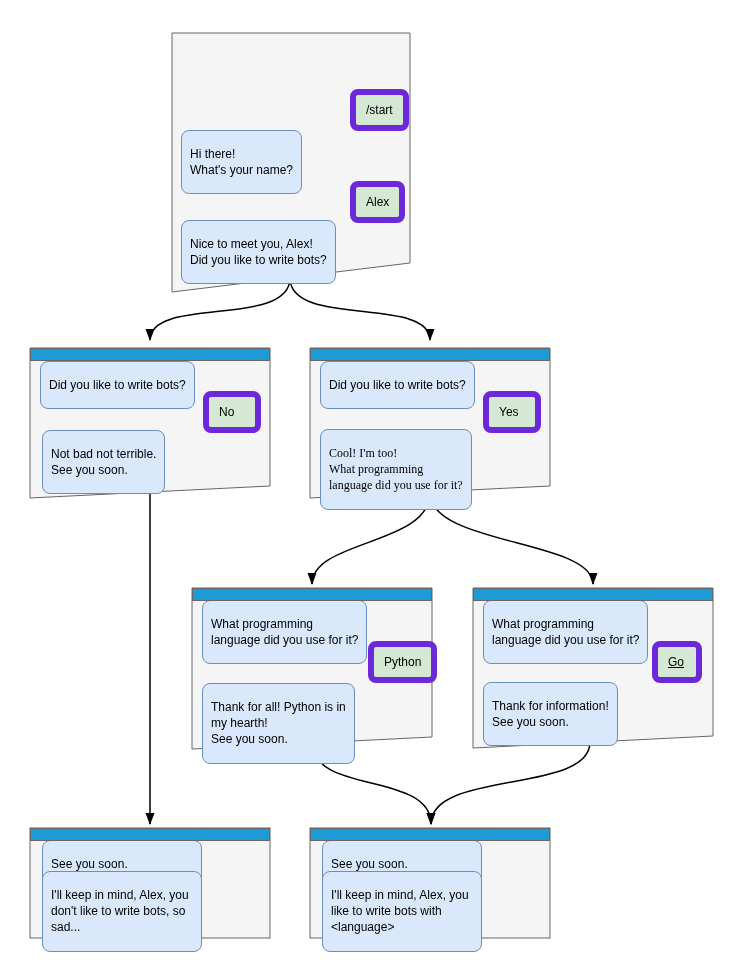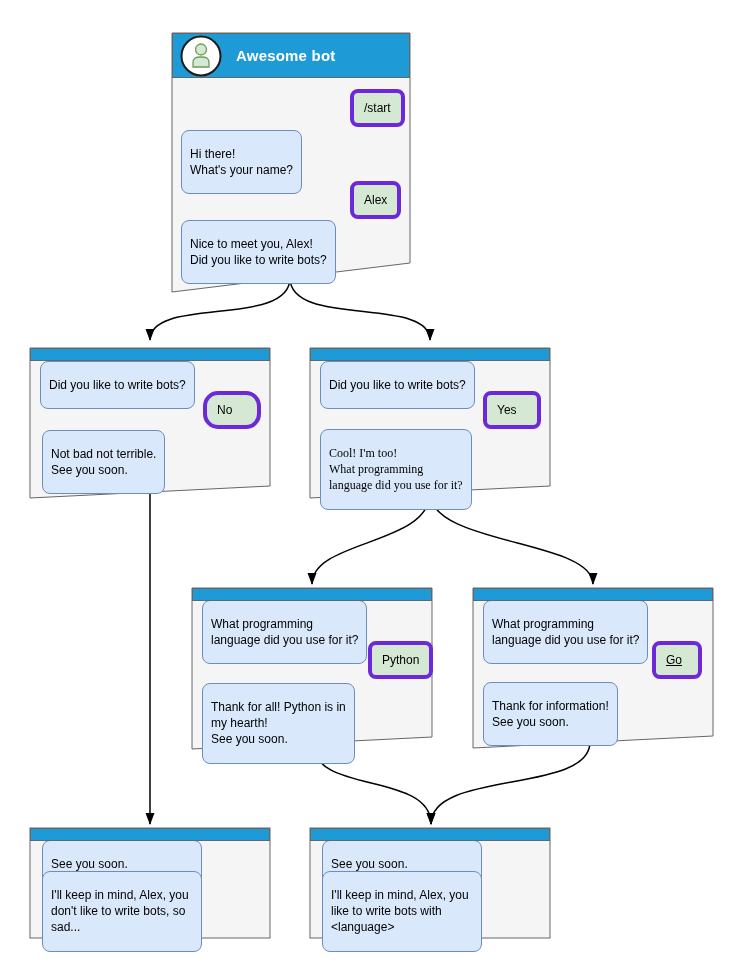--- a/index.html
+++ b/index.html
@@ -20,21 +20,21 @@
     color:#ffffff; font-size:15px; font-weight:bold; margin-left:14px;
     letter-spacing:0.2px;
   }
 
   .msg {
     position:absolute; box-sizing:border-box; z-index:2;
     font-size:12px; line-height:1.35; color:#000;
     border-radius:8px; white-space:pre-line;
   }
   .msg.bot  { background:#dae8fc; border:1px solid #6c8ebf; padding:15px 8px; }
-  .msg.user { background:#d5e8d4; border:4px solid #6d28d9; padding:7px 10px; }
+  .msg.user { background:#d5e8d4; border:6px solid #6d28d9; padding:7px 10px; }
 
   svg { display:block; }
 </style>
 </head>
 <body>
 
 <div class="canvas">
 
   <svg class="layer" width="743" height="971" viewBox="0 0 743 971">
     <defs>
@@ -53,47 +53,37 @@
 
     <path d="M290,278 C290,328 150,296 150,340" fill="none" stroke="#000" stroke-width="1.5" marker-end="url(#arw)"></path>
     <path d="M290,278 C290,328 430,296 430,340" fill="none" stroke="#000" stroke-width="1.5" marker-end="url(#arw)"></path>
     <path d="M430,493 C430,545 312,540 312,584" fill="none" stroke="#000" stroke-width="1.5" marker-end="url(#arw)"></path>
     <path d="M430,493 C430,545 593,540 593,584" fill="none" stroke="#000" stroke-width="1.5" marker-end="url(#arw)"></path>
     <path d="M313,744 C313,794 431,772 431,824" fill="none" stroke="#000" stroke-width="1.5" marker-end="url(#arw)"></path>
     <path d="M590,742 C590,794 431,770 431,824" fill="none" stroke="#000" stroke-width="1.5" marker-end="url(#arw)"></path>
     <path d="M150,490 L150,824" fill="none" stroke="#000" stroke-width="1.5" marker-end="url(#arw)"></path>
   </svg>
 
-  <div class="win-header main-header" style="left:172px; top:33px; width:238px; height:45px;">
-    <div class="avatar-wrap">
-      <svg width="42" height="42" viewBox="0 0 42 42">
-        <circle cx="21" cy="21" r="19.5" fill="#ffffff" stroke="#1a1a1a" stroke-width="2"></circle>
-        <path d="M13,32 L13,28 C13,23.5 15,22 21,22 C27,22 29,23.5 29,28 L29,32 Z" fill="#d5e8d4" stroke="#6e9c56" stroke-width="1.3"></path>
-        <circle cx="21" cy="14.5" r="5.5" fill="#d5e8d4" stroke="#6e9c56" stroke-width="1.3"></circle>
-      </svg>
-    </div>
-    <span class="win-title">Awesome bot</span>
-  </div>
 
   <div class="win-header" style="left:30px;  top:348px; width:240px; height:13px;"></div>
   <div class="win-header" style="left:310px; top:348px; width:240px; height:13px;"></div>
   <div class="win-header" style="left:192px; top:588px; width:240px; height:13px;"></div>
   <div class="win-header" style="left:473px; top:588px; width:240px; height:13px;"></div>
   <div class="win-header" style="left:30px;  top:828px; width:240px; height:13px;"></div>
   <div class="win-header" style="left:310px; top:828px; width:240px; height:13px;"></div>
 
   <div class="msg user" style="left:350px; top:89px;  min-width:50px;">/start</div>
   <div class="msg bot" style="left:181px; top:130px;">Hi there!
 What's your name?</div>
   <div class="msg user" style="left:350px; top:181px; min-width:50px;">Alex</div>
   <div class="msg bot" style="left:181px; top:220px;">Nice to meet you, Alex!
 Did you like to write bots?</div>
 
   <div class="msg bot" style="left:40px;  top:361px;">Did you like to write bots?</div>
-  <div class="msg user" style="left:203px; top:391px; min-width:58px;border-radius:15px;">No</div>
+  <div class="msg user" style="left:203px; top:391px; min-width:58px;">No</div>
   <div class="msg bot" style="left:42px;  top:430px;">Not bad not terrible.
 See you soon.</div>
 
   <div class="msg bot" style="left:320px; top:361px;">Did you like to write bots?</div>
   <div class="msg user" style="left:483px; top:391px; min-width:58px;">Yes</div>
   <div class="msg bot" style="left:320px; top:429px;font-family:Liberation Serif, serif;">Cool! I'm too!
 What programming
 language did you use for it?</div>
 
   <div class="msg bot" style="left:202px; top:600px;">What programming

